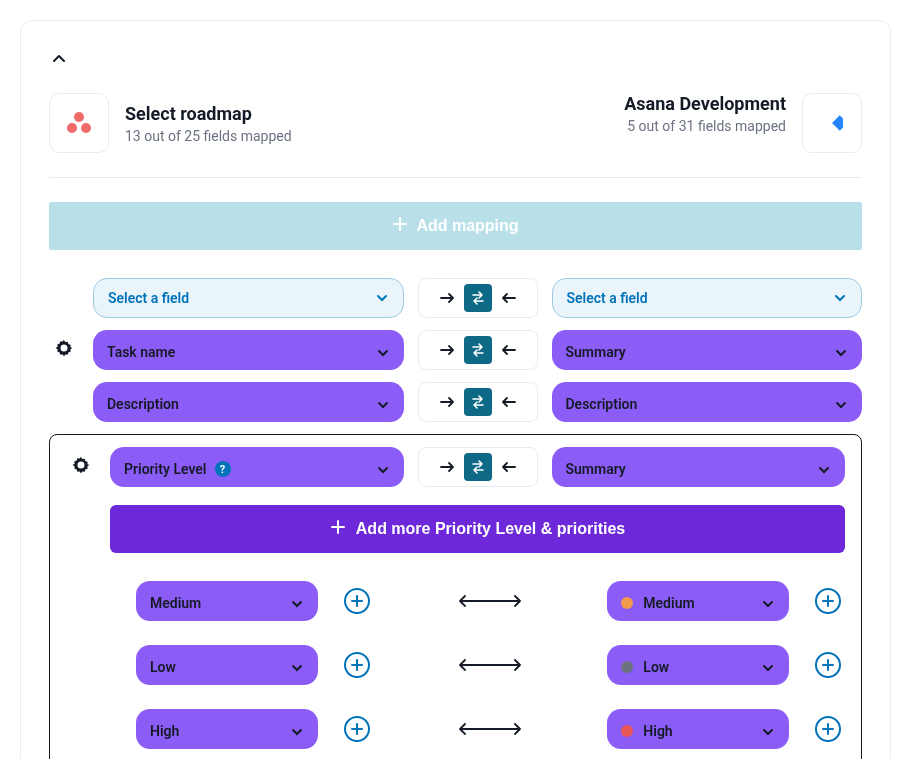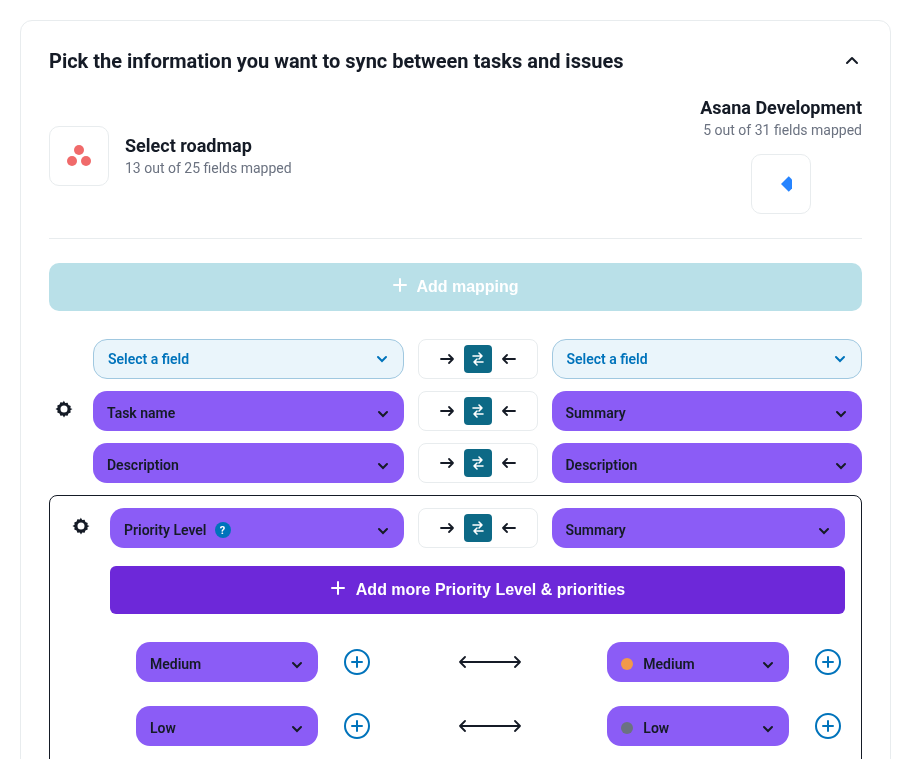--- a/index.html
+++ b/index.html
@@ -38,24 +38,23 @@
     justify-content: space-between;
     margin-bottom: 24px;
   }
   .endpoint-left {
     display: flex;
     align-items: center;
     gap: 16px;
   }
   .endpoint-right {
     display: flex;
-    align-items: center;
+    align-items: flex-start;
     gap: 16px;
     text-align: right;
-    flex-direction: column;
   }
   .app-icon-box {
     width: 60px;
     height: 60px;
     border: 1px solid #e8ecee;
     border-radius: 10px;
     display: flex;
     align-items: center;
     justify-content: center;
     background: #fff;
@@ -72,21 +71,21 @@
   }
   hr.sep {
     border: none;
     border-top: 1px solid #e8ecee;
     margin: 0 0 24px 0;
   }
   .add-mapping-btn {
     width: 100%;
     background: #b9e0e8;
     border: none;
-    border-radius: 10px;
+    border-radius: 2px;
     padding: 14px;
     font-size: 16px;
     font-weight: 600;
     color: #fff;
     display: flex;
     align-items: center;
     justify-content: center;
     gap: 8px;
     cursor: pointer;
     margin-bottom: 28px;
@@ -223,21 +222,20 @@
     margin-left: 8px;
   }
   .right-align { text-align: right; }
 </style>
 </head>
 <body>
 
 <div class="panel">
 
   <div class="panel-header">
-    <div class="panel-title">Pick the information you want to sync between tasks and issues</div>
     <div class="chevron-up">
       <svg viewBox="0 0 20 20" width="20" height="20">
           <path d="M5 12l5-5 5 5" stroke="#151b26" stroke-width="2" fill="none" stroke-linecap="round" stroke-linejoin="round"></path>
         </svg>
     </div>
   </div>
 
   <div class="endpoints">
     <div class="endpoint-left">
       <div class="app-icon-box">

